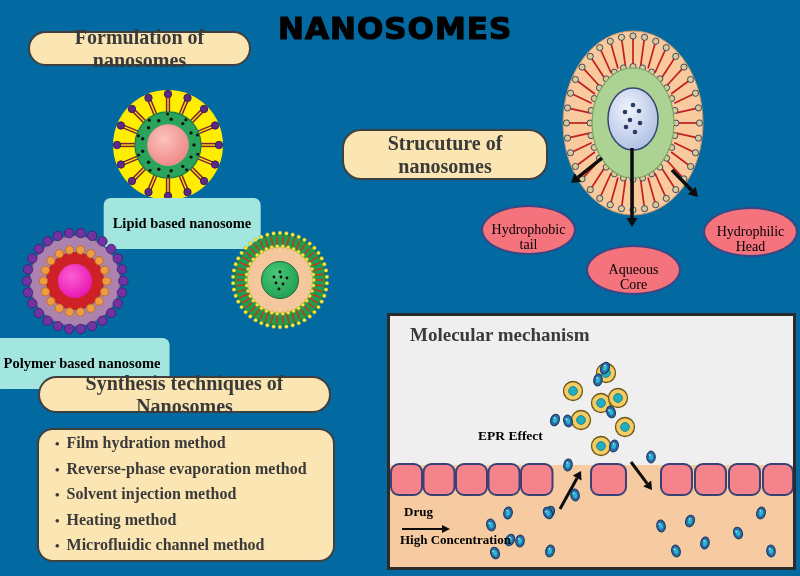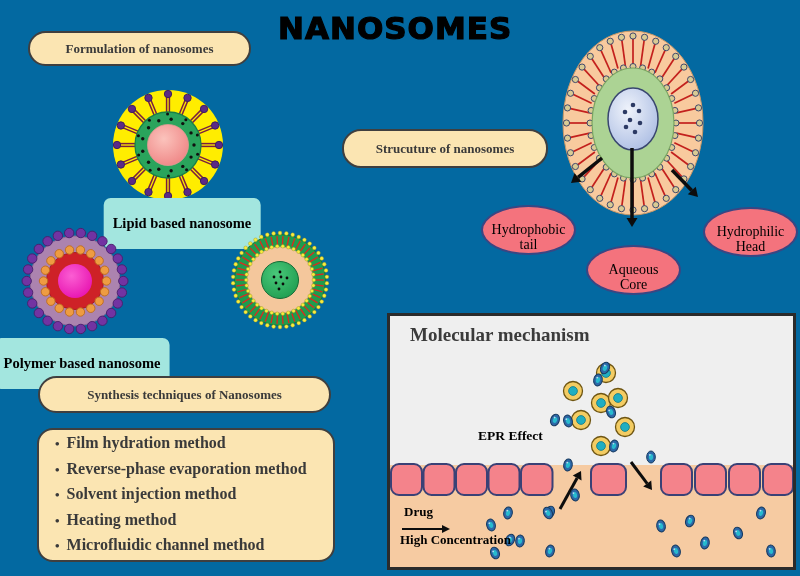--- a/index.html
+++ b/index.html
@@ -4,24 +4,24 @@
 <style>
   html,body{margin:0;padding:0;background:#fff;}
   #canvas{position:relative;width:800px;height:576px;background:#0369a1;overflow:hidden;
           font-family:"Liberation Serif","DejaVu Serif",serif;}
   .abs{position:absolute;}
   
   #main-title{left:278px;top:10px;font-family:"DejaVu Sans","Liberation Sans",sans-serif;
     font-weight:bold;font-size:31px;color:#000;letter-spacing:1px;-webkit-text-stroke:1.2px #000;}
   
   .pill{display:flex;align-items:center;justify-content:center;background:#FBE5B2;
-    border:2px solid #3f3f3f;border-radius:19px;color:#3a3a3a;font-weight:bold;font-size:13px;
+    border:2px solid #3f3f3f;border-radius:19px;color:#3a3a3a;font-weight:bold;font-size:20px;
     box-sizing:border-box;text-align:center;}
   #formulation-pill{left:28px;top:31px;width:223px;height:35px;}
-  #structure-pill{left:342px;top:129px;width:206px;height:39px;}
+  #structure-pill{left:342px;top:129px;width:206px;height:51px;}
   #synthesis-pill{left:38px;top:376px;width:293px;height:37px;}
   
   .cyan-label{background:#A3E6DF;border-radius:7px;color:#000;font-weight:bold;font-size:14.5px;
     padding:17px 9px;white-space:nowrap;transform:translateX(-50%);}
   #lipid-label{left:182px;top:198px;}
   #polymer-label{left:82px;top:338px;}
   #hybrid-label{left:293px;top:338px;}
   
   .pink-ellipse{display:flex;flex-direction:column;align-items:center;justify-content:flex-end;
     width:95px;height:50px;background:#F4737D;border:2px solid #3A4683;border-radius:50%;

